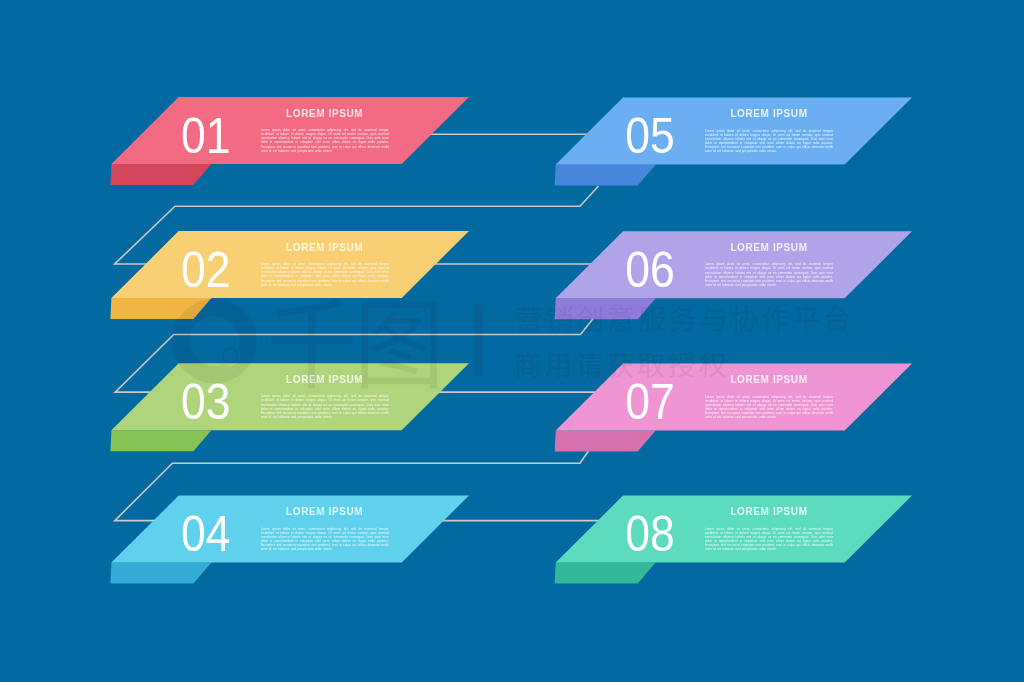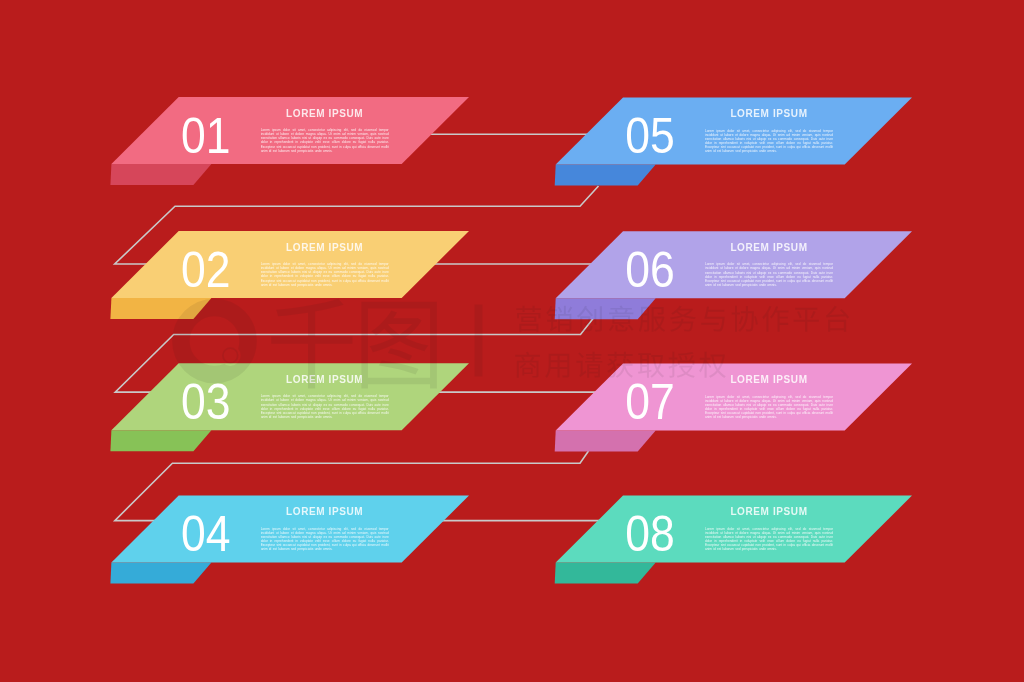--- a/index.html
+++ b/index.html
@@ -1,19 +1,19 @@
 <!DOCTYPE html>
 <html><head>
 <meta charset="utf-8">
 <title>Infographic</title>
 <style>
   html,body{margin:0;padding:0;}
   body{width:1024px;height:682px;background:#ffffff;
        font-family:"Liberation Sans",sans-serif;overflow:hidden;}
-  #stage{position:relative;width:1024px;height:682px;background:#b91c1c;}
+  #stage{position:relative;width:1024px;height:682px;background:#0369a1;}
   svg.layer{position:absolute;left:0;top:0;width:1024px;height:682px;display:block;}
   .num{font-family:"Liberation Sans",sans-serif;font-weight:400;fill:#ffffff;
        font-size:50px;}
   .ttl{font-family:"Liberation Sans",sans-serif;font-weight:700;fill:#ffffff;fill-opacity:0.84;
        font-size:10px;letter-spacing:0.6px;}
   .body{font-family:"Liberation Sans",sans-serif;font-size:3.2px;line-height:4.15px;
         color:rgba(255,255,255,0.86);text-align:justify;overflow:hidden;height:28.5px;
         word-spacing:0.4px;}
 </style>
 </head>

